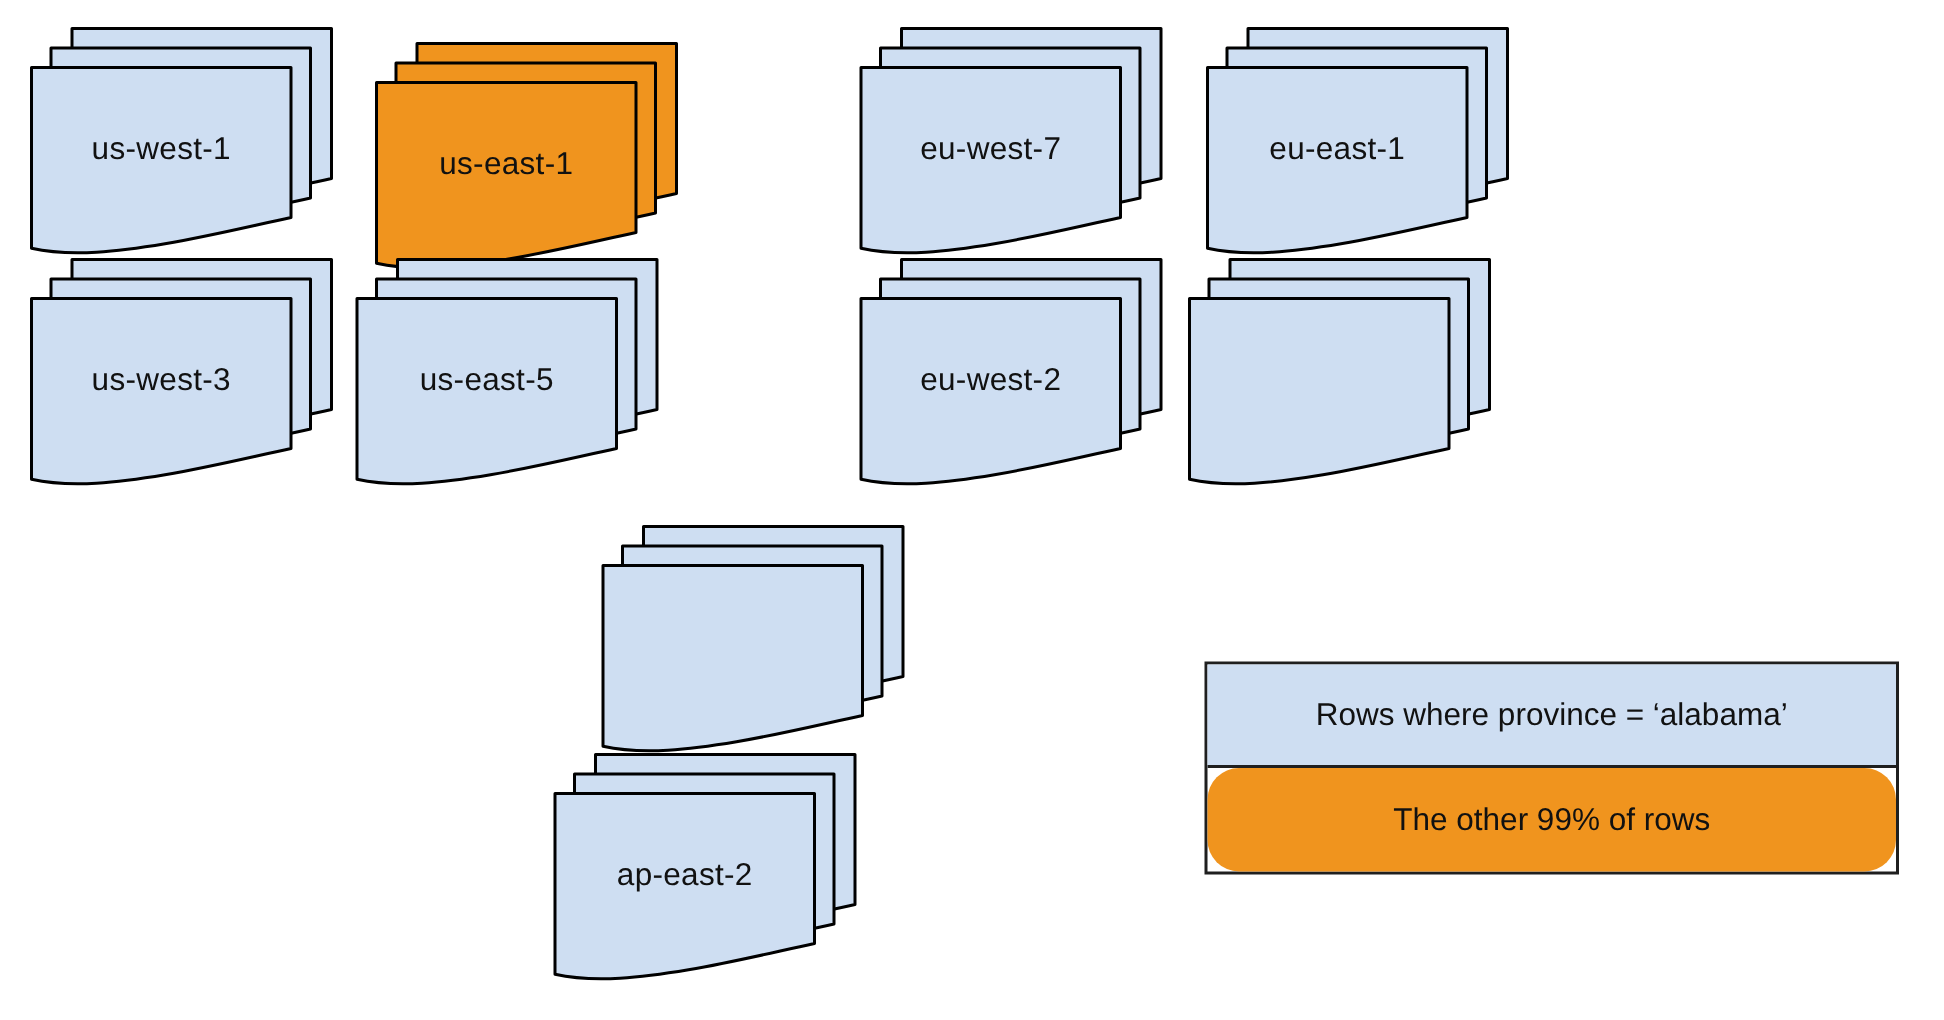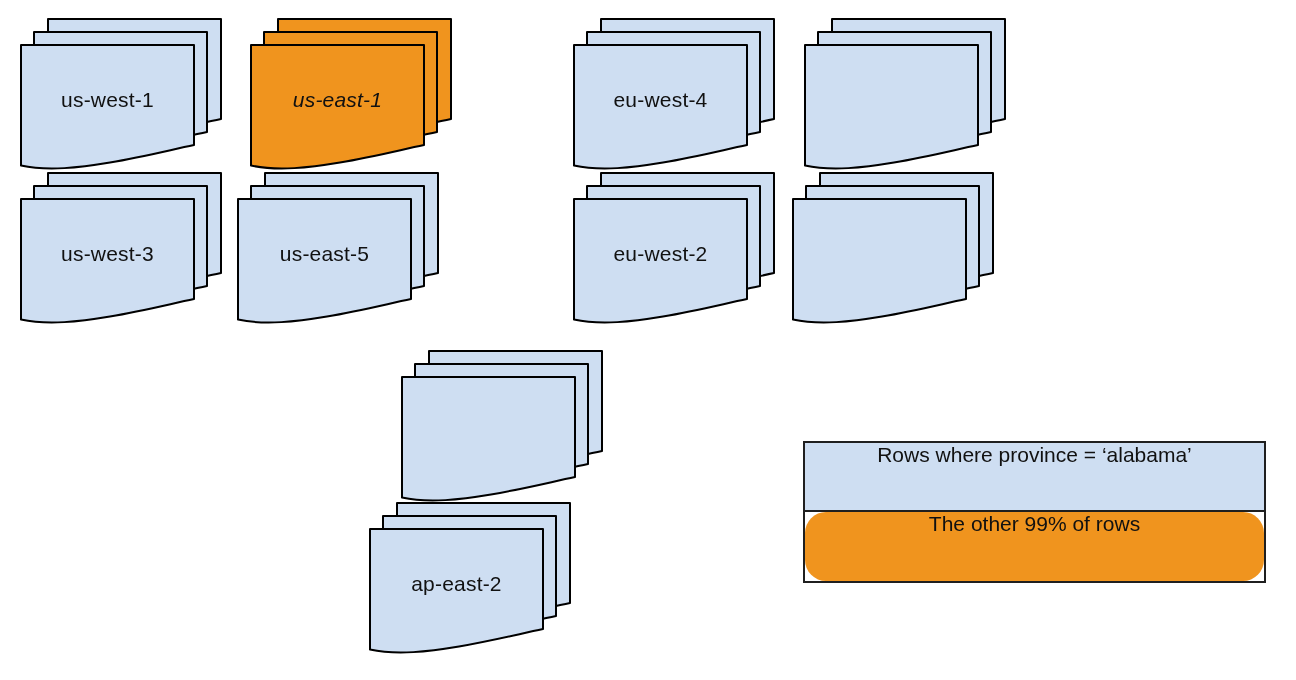--- a/index.html
+++ b/index.html
@@ -43,40 +43,41 @@
     display: flex;
     align-items: center;
     justify-content: center;
     font-size: 21px;
     letter-spacing: 0.2px;
     color: var(--text, #111);
   }
 
   
   .pos-us-west-1 { left: 20px;  top: 18px; }
-  .pos-us-east-1 { left: 250px; top: 18px; font-style: italic; }
+  .pos-us-east-1 { left: 250px; top: 28px; }
   .pos-eu-west-1 { left: 573px; top: 18px; }
   .pos-eu-east-1 { left: 804px; top: 18px; }
   .pos-us-west-2 { left: 20px;  top: 172px; }
   .pos-us-east-2 { left: 237px; top: 172px; }
   .pos-eu-west-2 { left: 573px; top: 172px; }
   .pos-eu-east-2 { left: 792px; top: 172px; }
   .pos-ap-east-1 { left: 401px; top: 350px; }
   .pos-ap-east-2 { left: 369px; top: 502px; }
 
   
   .legend {
     position: absolute;
     left: 803px; top: 441px;
     width: 463px; height: 142px;
     border: 2px solid var(--legend-border, #1f1f1f);
   }
   .legend-row {
     height: 50%;
     display: flex;
+    align-items: center;
     justify-content: center;
     font-size: 21px;
     color: var(--text, #111);
   }
   .legend-row.blue   { background: var(--region-fill, #CEDEF2); border-bottom: 2px solid var(--legend-border, #1f1f1f); }
   .legend-row.orange { background: var(--highlight-fill, #F0941E); border-radius: 21px; }
 
   .defs-holder { position: absolute; width: 0; height: 0; overflow: hidden; }
 </style>
 </head>
@@ -119,33 +120,34 @@
   <div class="stack pos-eu-west-1">
     <svg class="doc d3" viewBox="0 0 175 129">
         <use href="#doc-shape"></use>
       </svg>
     <svg class="doc d2" viewBox="0 0 175 129">
         <use href="#doc-shape"></use>
       </svg>
     <svg class="doc d1" viewBox="0 0 175 129">
         <use href="#doc-shape"></use>
       </svg>
-    <div class="label">eu-west-4</div>
+    <div class="label">eu-west-7</div>
   </div>
 
   <div class="stack pos-eu-east-1">
     <svg class="doc d3" viewBox="0 0 175 129">
         <use href="#doc-shape"></use>
       </svg>
     <svg class="doc d2" viewBox="0 0 175 129">
         <use href="#doc-shape"></use>
       </svg>
     <svg class="doc d1" viewBox="0 0 175 129">
         <use href="#doc-shape"></use>
       </svg>
+    <div class="label">eu-east-1</div>
   </div>
 
   <div class="stack pos-us-west-2">
     <svg class="doc d3" viewBox="0 0 175 129">
         <use href="#doc-shape"></use>
       </svg>
     <svg class="doc d2" viewBox="0 0 175 129">
         <use href="#doc-shape"></use>
       </svg>
     <svg class="doc d1" viewBox="0 0 175 129">

